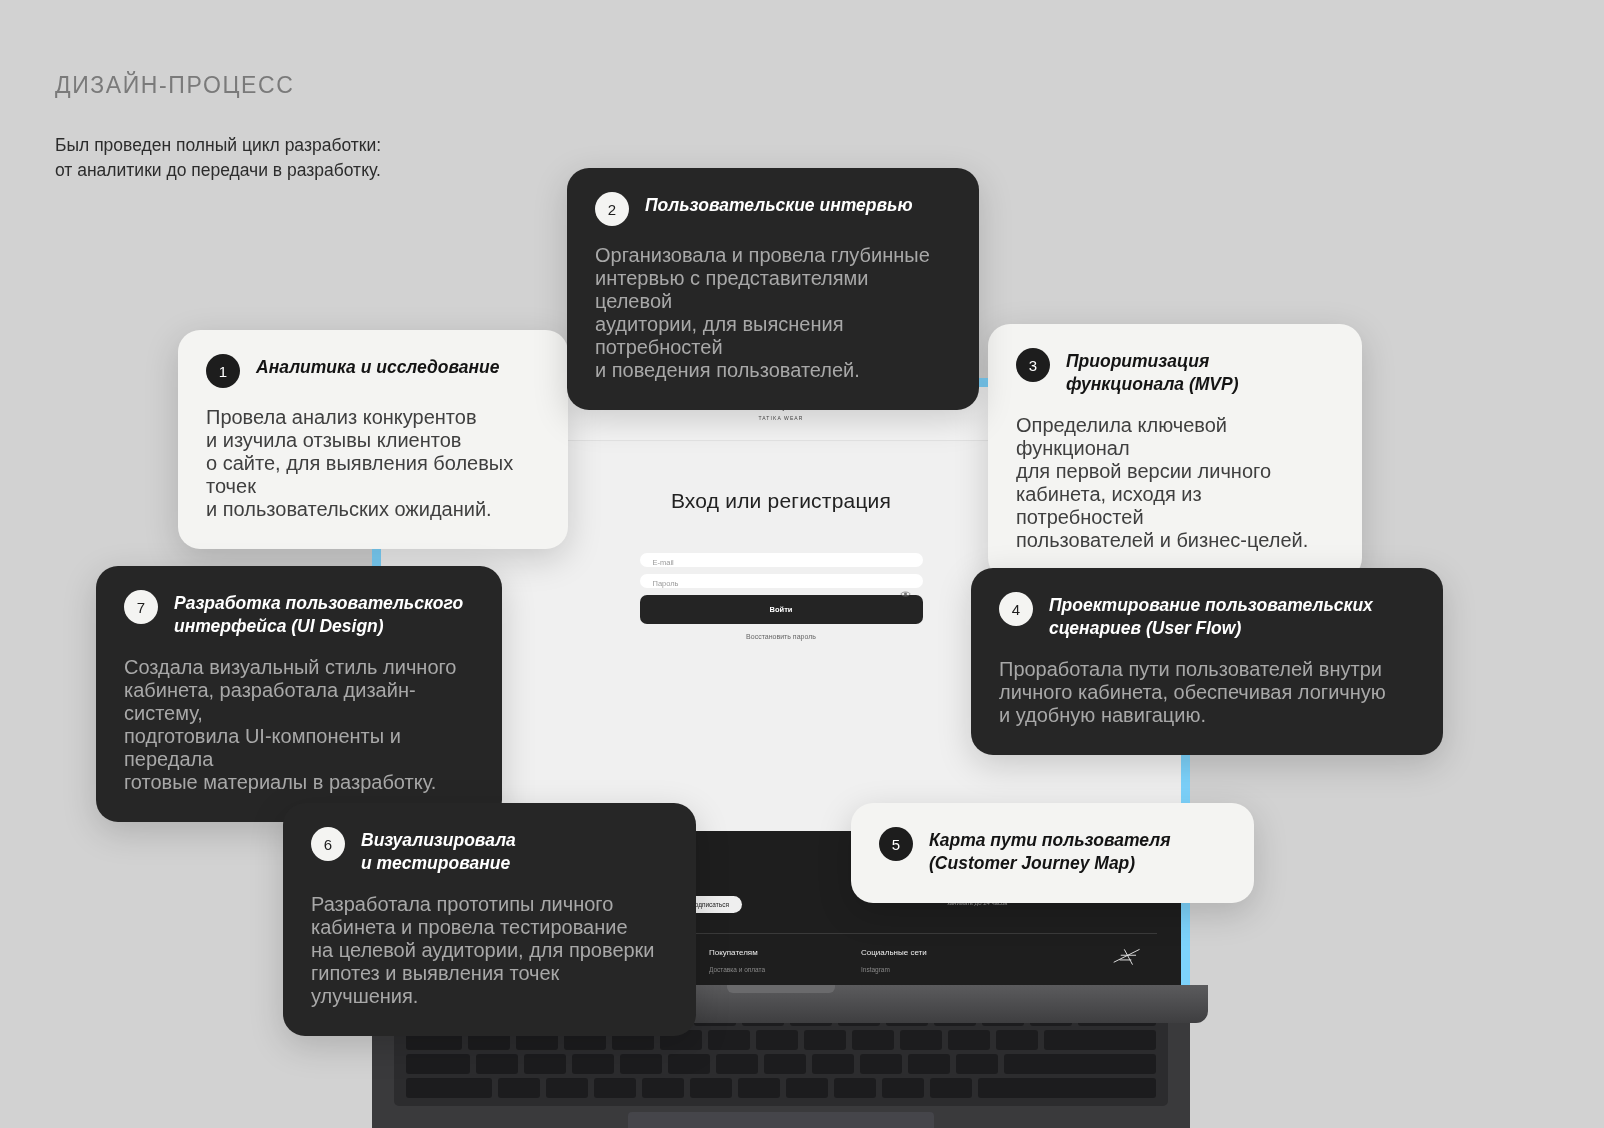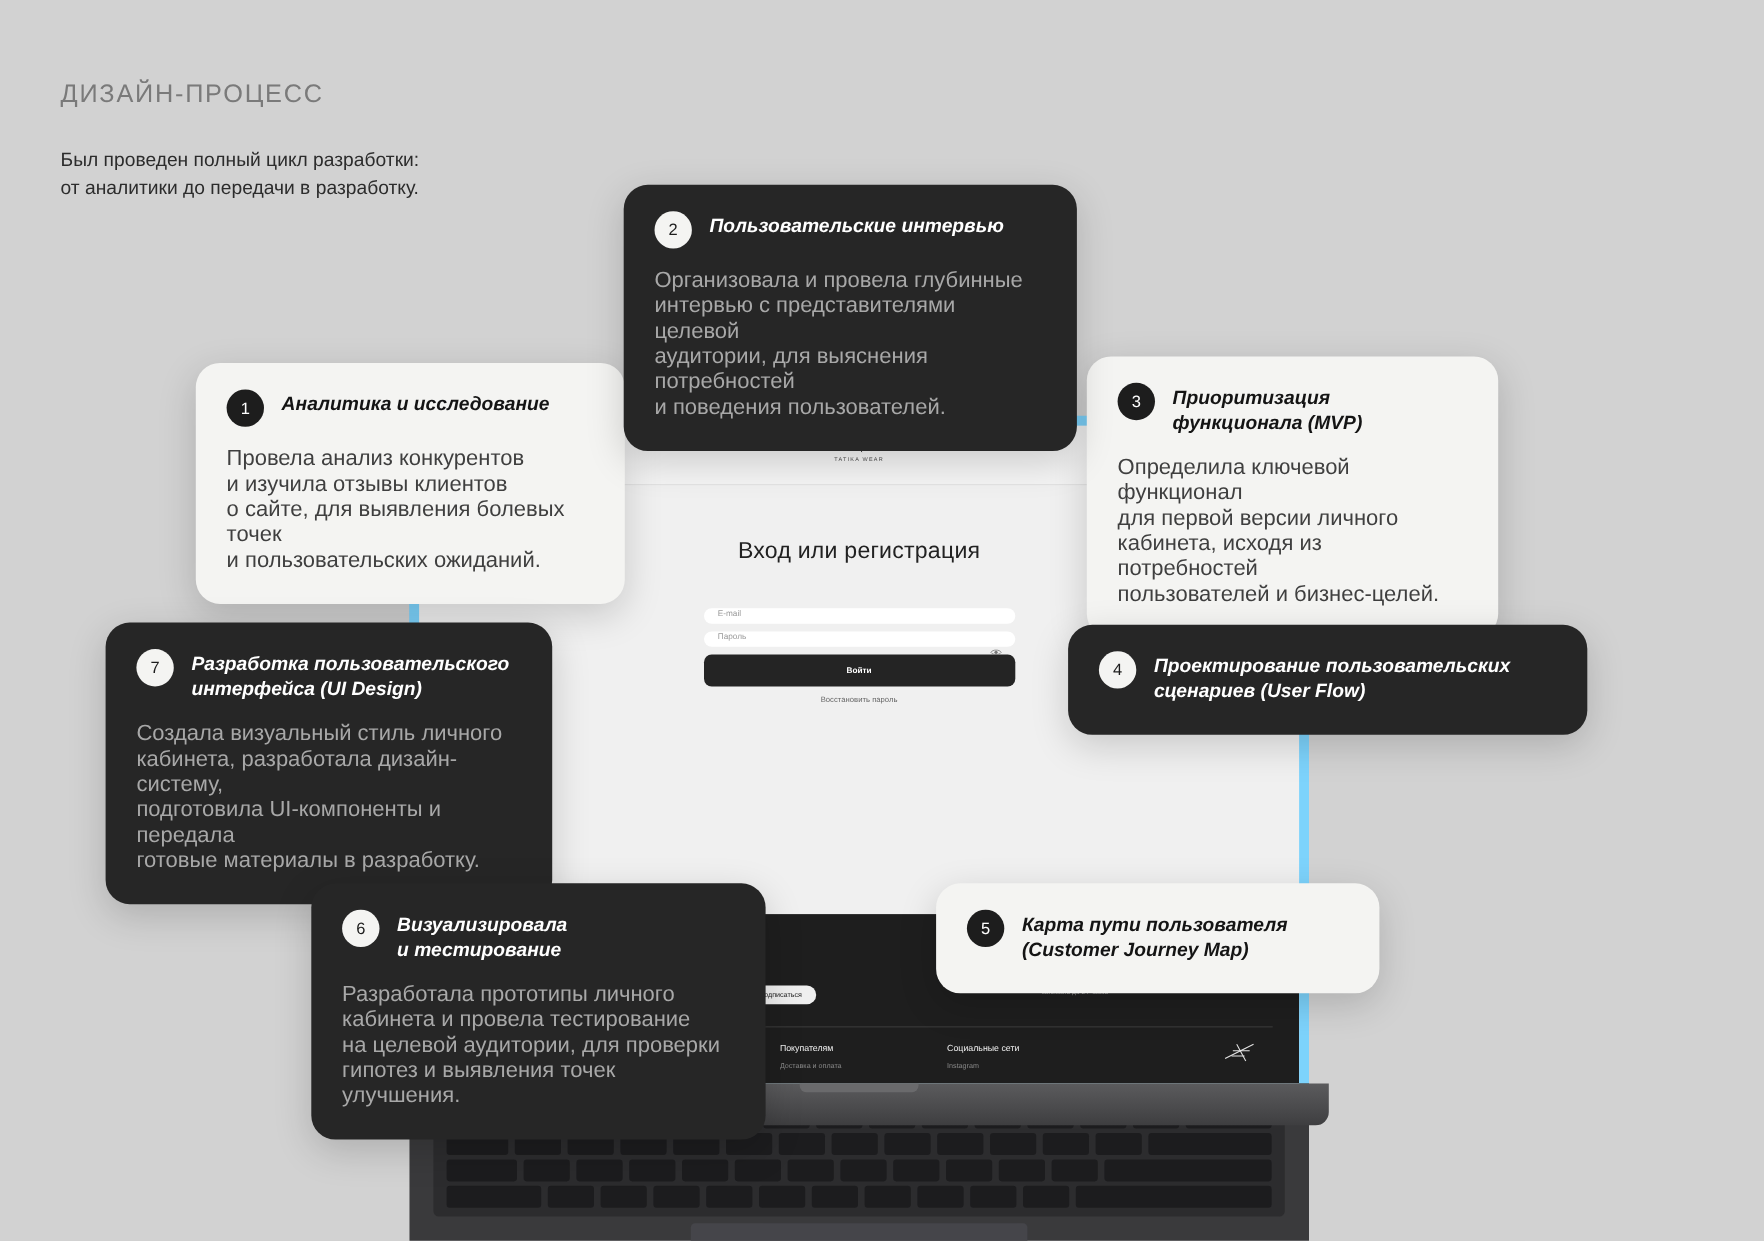--- a/index.html
+++ b/index.html
@@ -70,21 +70,21 @@
 
   
   .login-area { padding-top:48px; }
   .login-heading {
     text-align:center; font-size:21px; color:#222;
     font-weight:400; letter-spacing:0.2px;
   }
   .login-form { width:283px; margin:40px auto 0; }
   .field {
     height:14px; background:#fff; border-radius:7px;
-    display:flex; align-items:flex-start; padding:0 13px;
+    display:flex; align-items:flex-end; padding:0 13px;
     margin-bottom:7px; position:relative;
   }
   .field-text { font-size:7.5px; color:#9a9a9a; }
   .eye { position:absolute; right:12px; top:10px; }
   .login-btn {
     height:29px; background:#242424; border-radius:7px; margin-top:5px;
     display:flex; align-items:center; justify-content:center;
   }
   .login-btn span { color:#fff; font-size:7.5px; font-weight:700; }
   .restore {
@@ -424,20 +424,23 @@
 кабинета, исходя из потребностей
 пользователей и бизнес-целей.</div>
 </div>
 
 <div class="card dark" id="card4">
   <div class="card-head">
     <div class="badge">4</div>
     <div class="card-title" style="white-space:pre-line">Проектирование пользовательских
 сценариев (User Flow)</div>
   </div>
+  <div class="card-body" style="white-space:pre-line">Проработала пути пользователей внутри
+личного кабинета, обеспечивая логичную
+и удобную навигацию.</div>
 </div>
 
 <div class="card light" id="card5">
   <div class="card-head">
     <div class="badge">5</div>
     <div class="card-title" style="white-space:pre-line">Карта пути пользователя
 (Customer Journey Map)</div>
   </div>
 </div>
 

